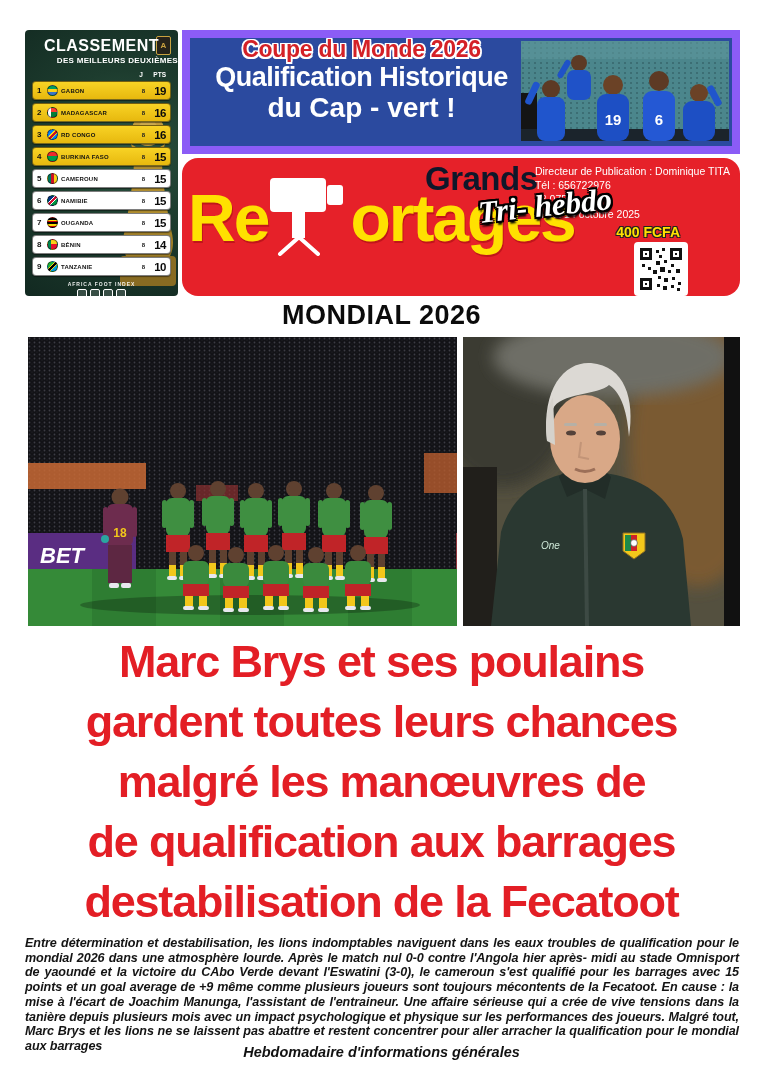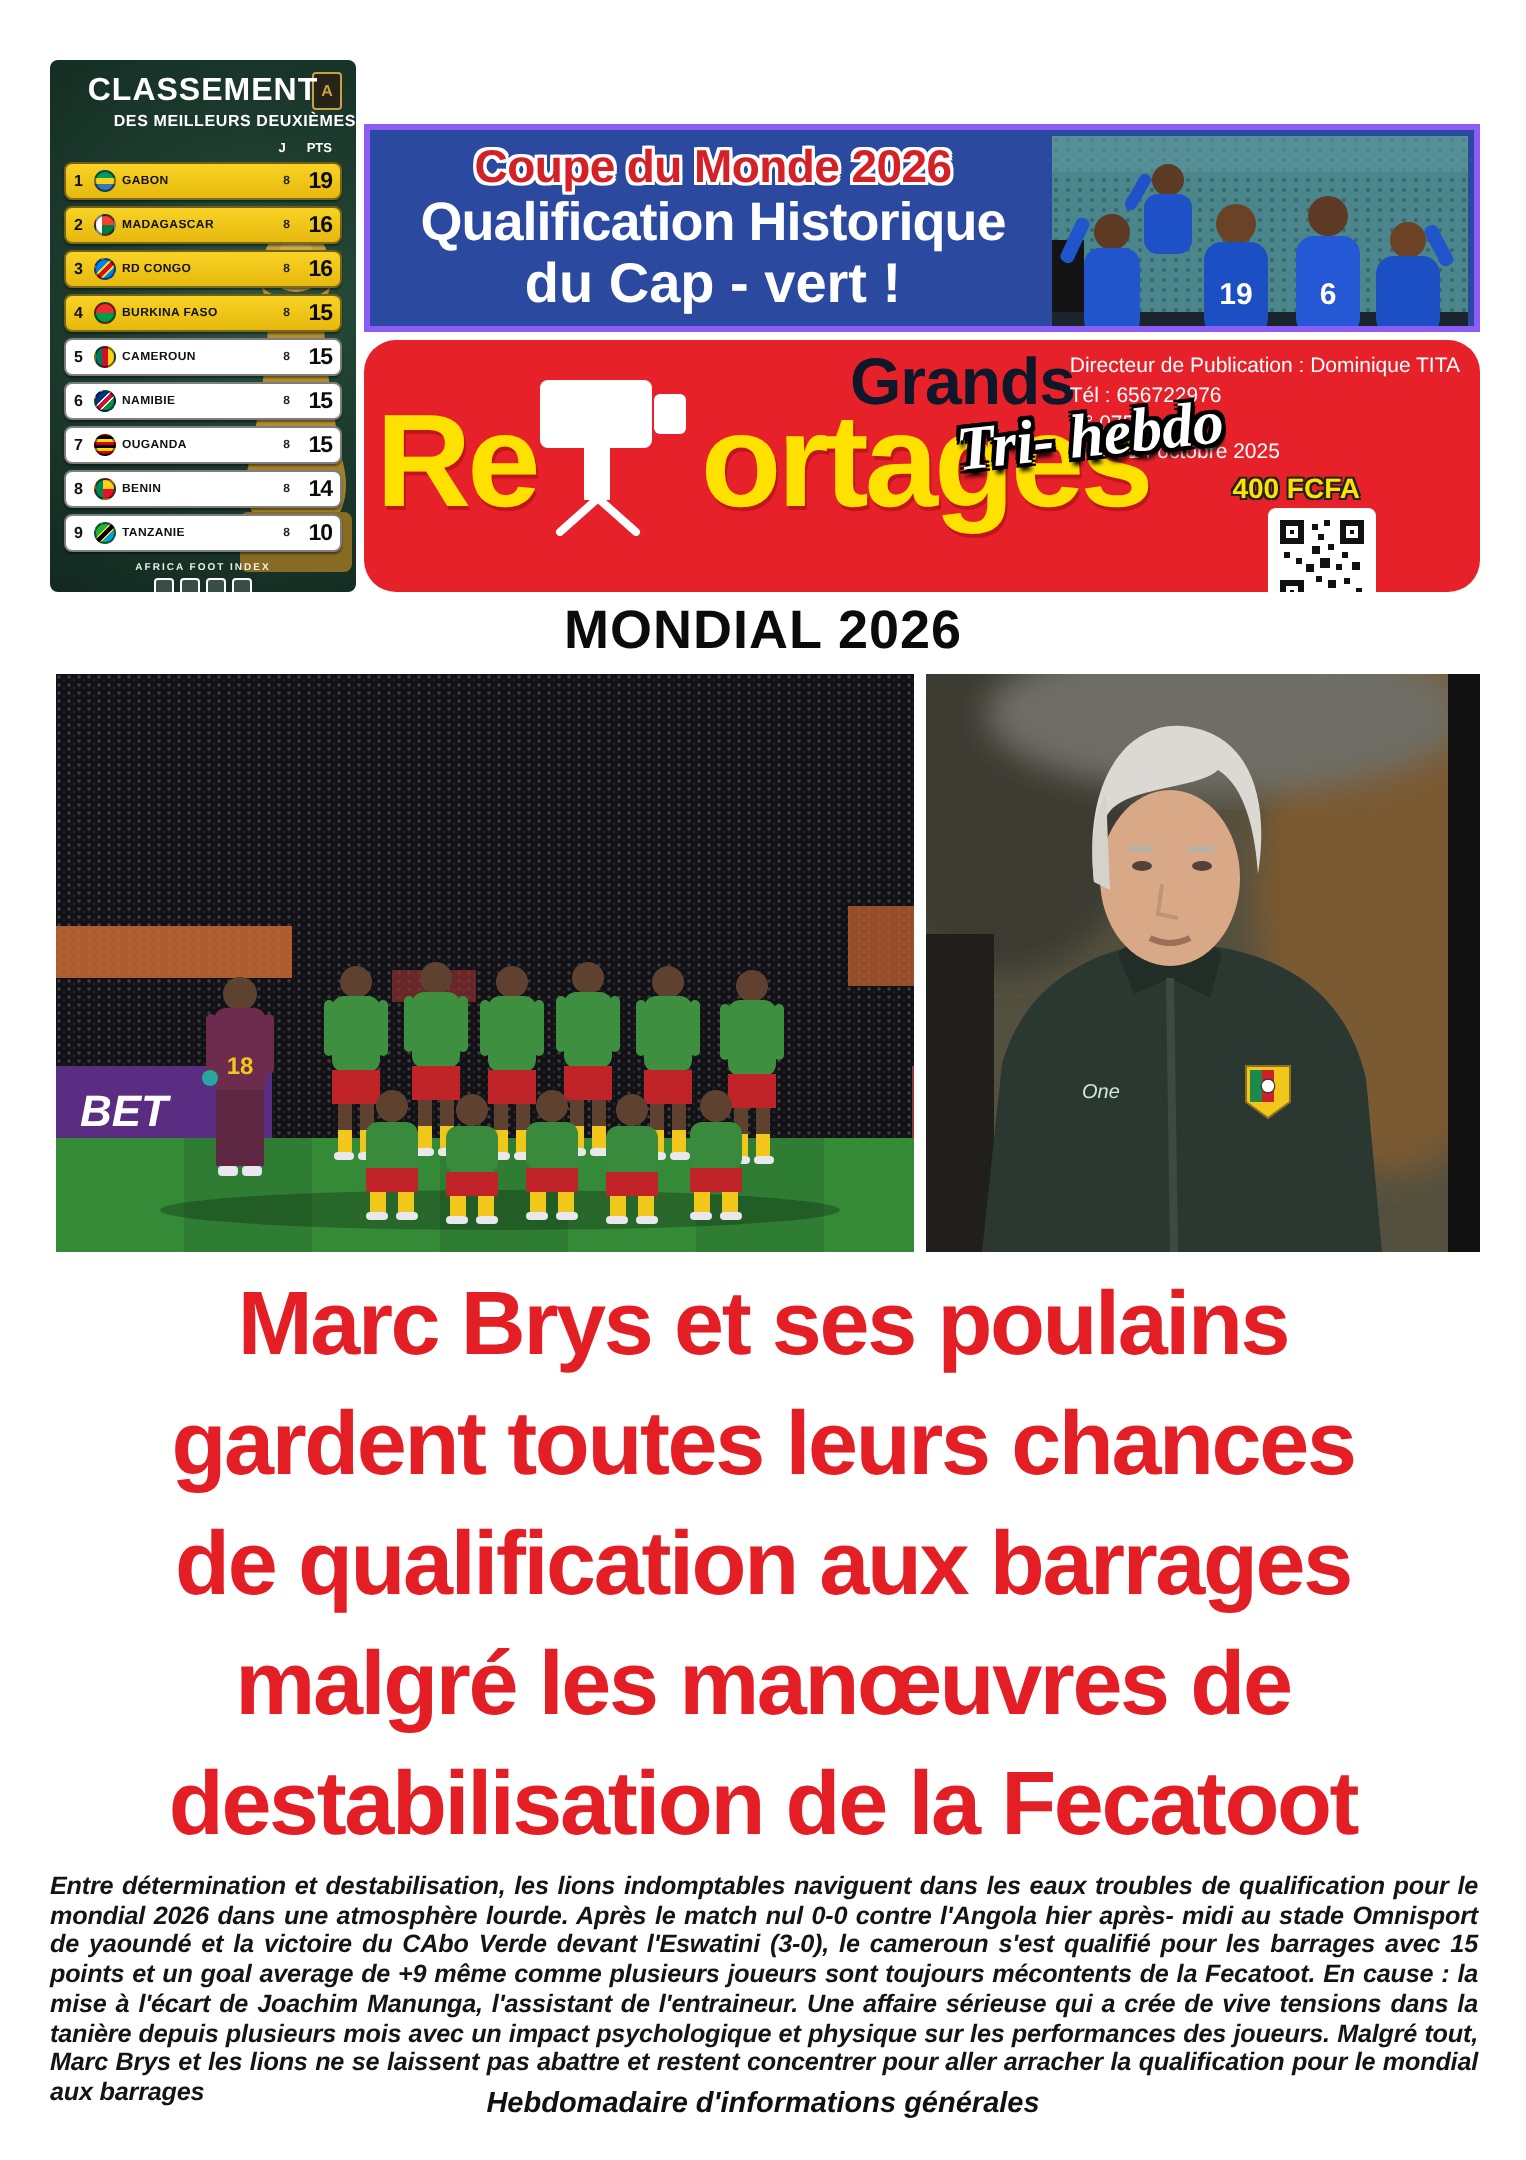--- a/index.html
+++ b/index.html
@@ -45,22 +45,22 @@
   .f-cameroun{background:linear-gradient(90deg,#007a5e 0 33%,#ce1126 33% 66%,#fcd116 66%);}
   .f-namibie{background:linear-gradient(135deg,#003580 0 38%,#ffffff 38% 44%,#d21034 44% 60%,#ffffff 60% 66%,#009543 66%);}
   .f-ouganda{background:linear-gradient(180deg,#000 0 17%,#fcdc04 17% 34%,#d90000 34% 50%,#000 50% 67%,#fcdc04 67% 84%,#d90000 84%);}
   .f-benin{background:linear-gradient(90deg,#008751 0 38%,rgba(0,0,0,0) 38%),linear-gradient(180deg,#fcd116 0 50%,#e8112d 50%);}
   .f-tanzanie{background:linear-gradient(135deg,#1eb53a 0 38%,#fcd116 38% 44%,#000 44% 60%,#fcd116 60% 66%,#00a3dd 66%);}
 
   
   .rightcol{flex:1;margin-left:4px;display:flex;flex-direction:column;}
 
   
-  .banner{position:relative;height:112px;background:#2b4a9f;border:3px solid #8b5cf6;
-    display:flex;align-items:center;overflow:hidden;margin-top:32px;}
+  .banner{position:relative;height:112px;background:#2b4a9f;border:8px solid #8b5cf6;
+    display:flex;align-items:flex-start;overflow:hidden;}
   .banner-text{width:335px;text-align:center;padding-left:4px;line-height:1;}
   .kicker{font-size:23px;font-weight:700;color:#d42127;letter-spacing:-.3px;
     text-shadow:-1.5px -1.5px 0 #fff,1.5px -1.5px 0 #fff,-1.5px 1.5px 0 #fff,1.5px 1.5px 0 #fff,0 1.5px 0 #fff,0 -1.5px 0 #fff,1.5px 0 0 #fff,-1.5px 0 0 #fff;}
   .btitle{font-size:27px;font-weight:800;color:#fff;letter-spacing:-.5px;margin-top:3px;}
   .btitle2{font-size:28px;font-weight:800;color:#fff;margin-top:3px;}
   .banner-photo{position:absolute;right:3px;top:3px;width:208px;height:100px;}
 
   
   .masthead{position:relative;height:143px;margin-top:4px;background:#e62129;border-radius:16px;overflow:hidden;}
   .brand-top{position:absolute;left:243px;top:2px;font-size:33px;font-weight:800;color:#0f172a;letter-spacing:-.5px;}
@@ -437,22 +437,22 @@
           <circle cx="11" cy="10" r="3.4" fill="#fff" stroke="#333" stroke-width=".6"></circle>
         </g>
         <text x="78" y="212" font-family="Liberation Sans,sans-serif" font-style="italic" font-size="10" fill="#cfe8d8">One</text>
       </svg>
     </div>
   </div>
 
   <div class="headline">
     <div>Marc Brys et ses poulains</div>
     <div>gardent toutes leurs chances</div>
+    <div>malgré les manœuvres de</div>
     <div>de qualification aux barrages</div>
-    <div>malgré les manœuvres de</div>
     <div>destabilisation de la Fecatoot</div>
   </div>
 
   <div class="bodytext">Entre détermination et destabilisation, les lions indomptables naviguent dans les eaux troubles de qualification pour le mondial 2026 dans une atmosphère lourde. Après le match nul 0-0 contre l'Angola hier après- midi au stade Omnisport de yaoundé et la victoire du CAbo Verde devant l'Eswatini (3-0), le cameroun s'est qualifié pour les barrages avec 15 points et un goal average de +9 même comme plusieurs joueurs sont toujours  mécontents de la Fecatoot. En cause : la mise à l'écart de Joachim Manunga, l'assistant de l'entraineur. Une affaire sérieuse qui a crée de vive tensions dans la tanière depuis plusieurs mois avec un impact psychologique et physique sur les performances des joueurs. Malgré tout, Marc Brys et  les lions ne se laissent pas abattre et restent concentrer  pour aller arracher la qualification pour le mondial aux barrages</div>
 
   <div class="pagefooter">Hebdomadaire d'informations générales</div>
 
 </div>
 
 </body></html>

